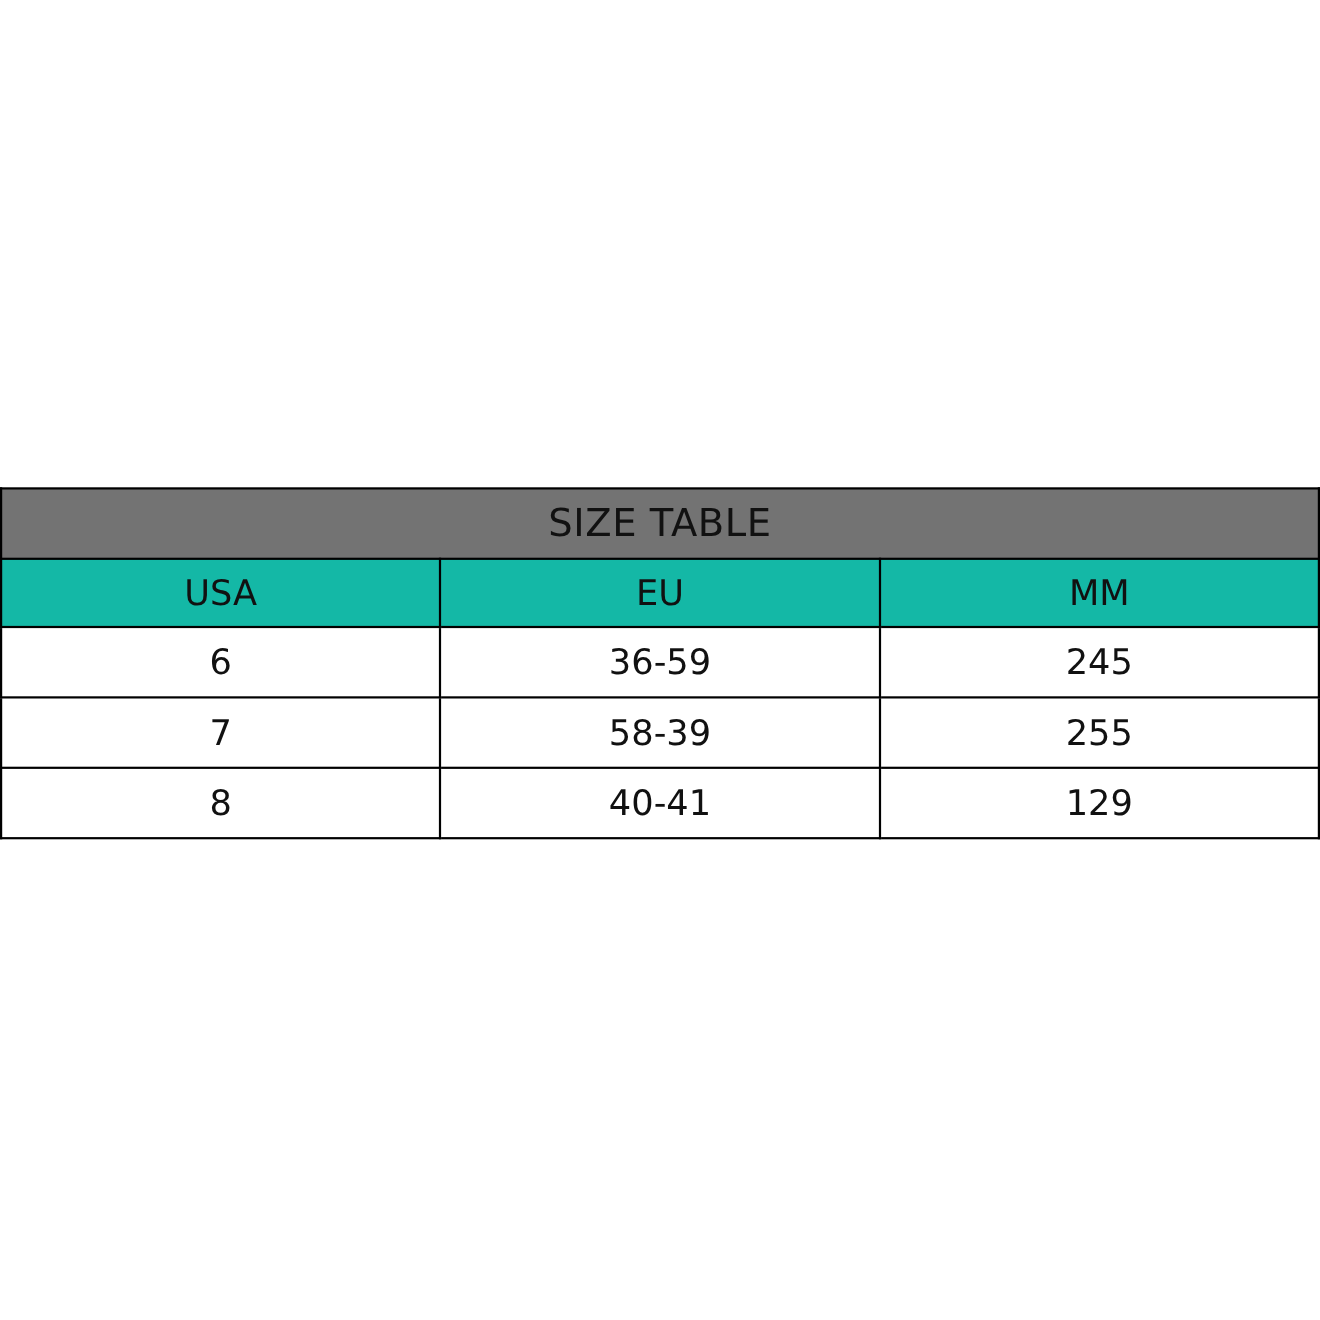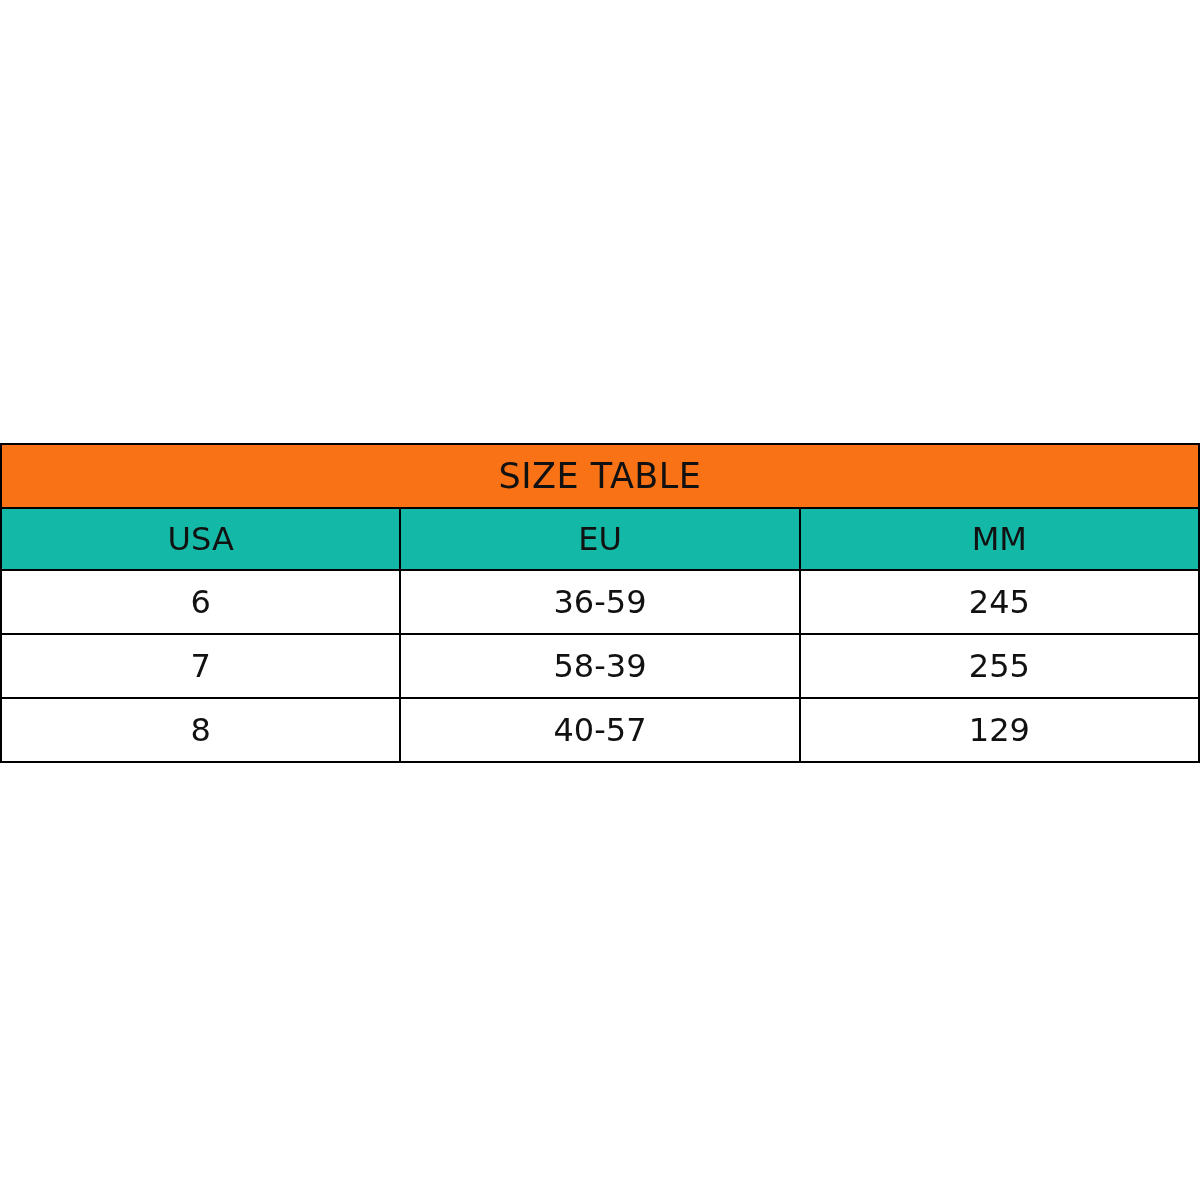--- a/index.html
+++ b/index.html
@@ -36,21 +36,21 @@
   }
   table.size-table td,
   table.size-table th {
     border: 2px solid #000000;
     text-align: center;
     vertical-align: middle;
     font-weight: normal;
     padding: 0;
   }
   tr.title-row td {
-    background: #f97316;
+    background: #737373;
     height: 62px;
     font-size: 35px;
     letter-spacing: 0.5px;
     color: #111111;
   }
   tr.header-row td {
     background: #14b8a6;
     height: 60px;
     font-size: 32px;
     color: #111111;
@@ -85,19 +85,19 @@
           <td class="col-eu">36-59</td>
           <td class="col-mm">245</td>
         </tr>
         <tr class="data-row">
           <td class="col-usa">7</td>
           <td class="col-eu">58-39</td>
           <td class="col-mm">255</td>
         </tr>
         <tr class="data-row">
           <td class="col-usa">8</td>
-          <td class="col-eu">40-57</td>
+          <td class="col-eu">40-41</td>
           <td class="col-mm">129</td>
         </tr>
       </tbody>
     </table>
   </div>
 </div>
 
 </body></html>

